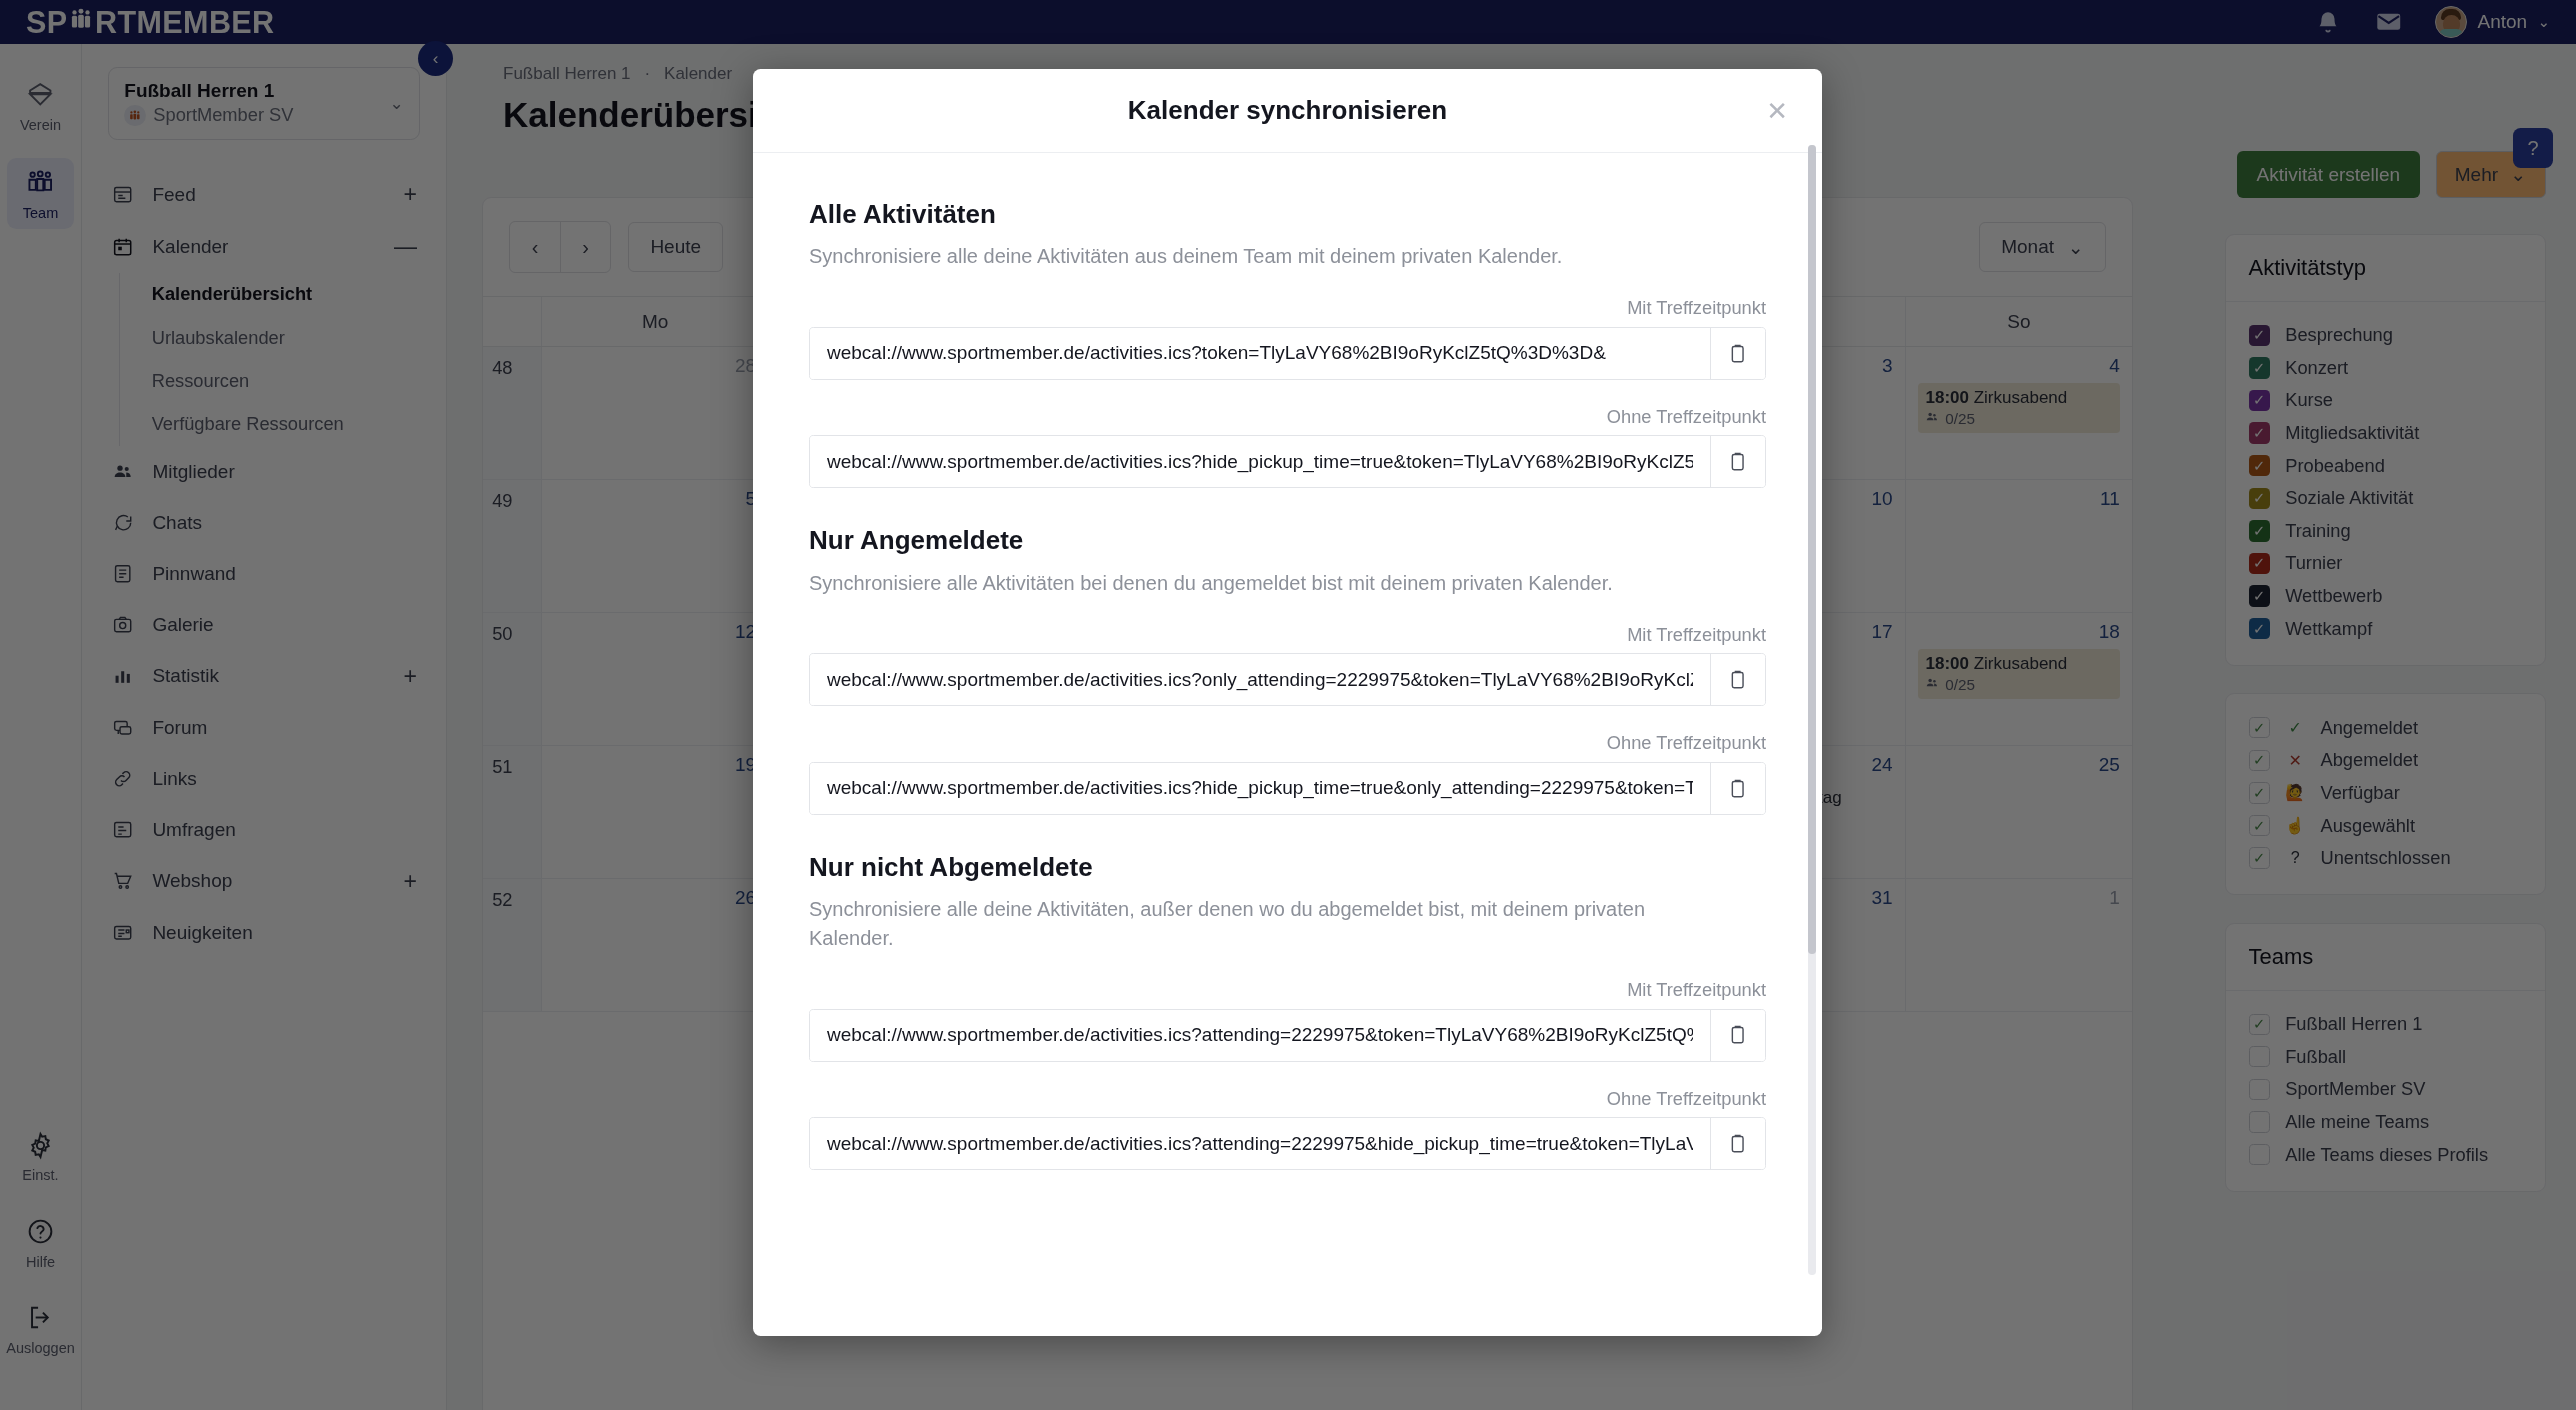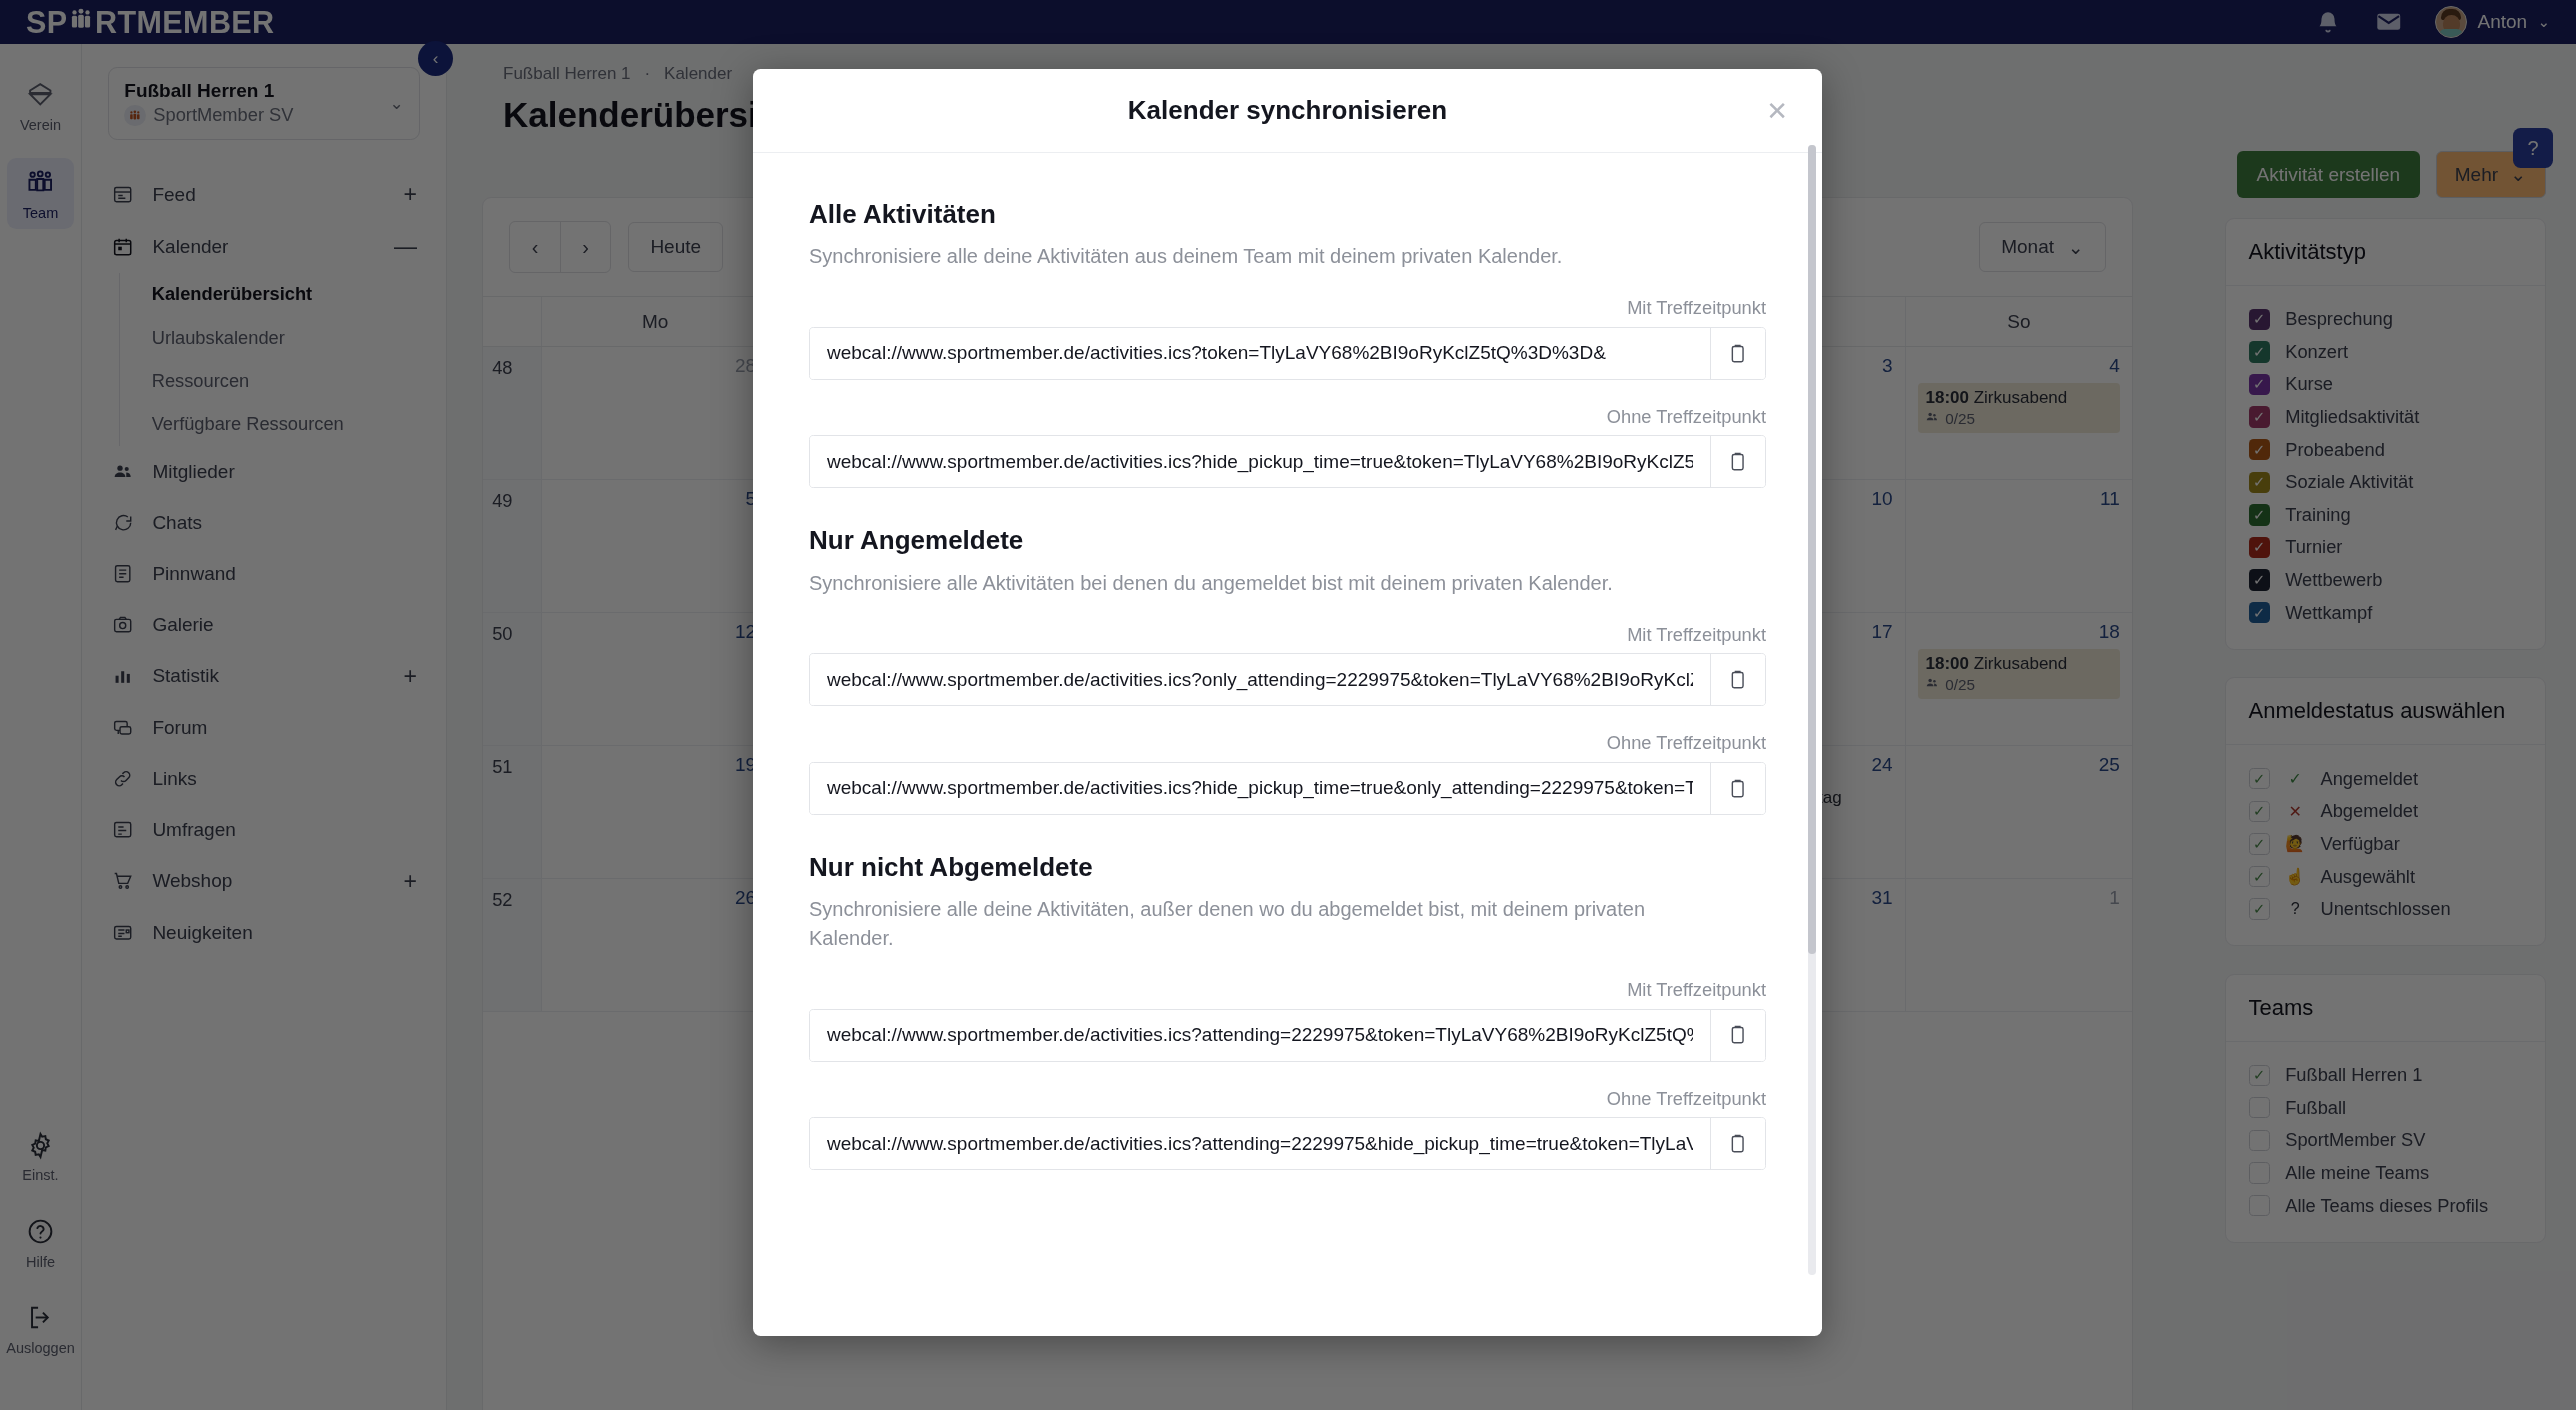--- a/index.html
+++ b/index.html
@@ -132,21 +132,21 @@
   .dnum { position: absolute; top: 7.6px; right: 12.2px; font-size: 19px; color: #2c4a8a; }
   .dnum.muted { color: #9aa0ae; }
   .evt { margin-top: 26px; background: #f0e9d8; border-radius: 3.8px; padding: 5.3px 7.6px; }
   .evt .l1 { font-size: 17px; color: #2b2f3a; }
   .evt .l1 b { font-weight: bold; }
   .evt .l2 { font-size: 15.3px; color: #5d6170; display: flex; gap: 6.1px; align-items: center; margin-top: 2.3px; }
   .evt.holiday { background: transparent; padding: 5.3px 0; }
 
   
   .rightcol { position: absolute; top: 107px; right: 30.5px; width: 321px; z-index: 6; }
-  .btn-row { display: flex; gap: 15.3px; justify-content: flex-end; margin-bottom: 20px; }
+  .btn-row { display: flex; gap: 15.3px; justify-content: flex-end; margin-bottom: 36px; }
   .btn-primary { background: #3f7e3f; color: #ffffff; border-radius: 6.1px; padding: 0 20px; height: 47px; display: flex; align-items: center; font-size: 19px; }
   .btn-outline { border: 0.8px solid #cfd1d8; background: #fdba74; color: #3d4150; border-radius: 6.1px; padding: 0 18.3px; height: 47px; display: flex; align-items: center; gap: 12.2px; font-size: 19px; }
   .panel { background: #fff; border: 0.8px solid #e7e8ec; border-radius: 9.2px; margin-bottom: 27.5px; }
   .panel-h { font-size: 22px; font-weight: normal; color: #14161f; padding: 20px 23px; border-bottom: 0.8px solid #eceef1; }
   .panel-b { padding: 17px 23px 20px; }
   .cbrow { display: flex; align-items: center; gap: 15.3px; padding: 5.3px 0; font-size: 18.3px; color: #3d4150; }
   .cbox { width: 21.4px; height: 21.4px; border-radius: 4.6px; display: flex; align-items: center; justify-content: center; color: #fff; font-size: 14.5px; flex: none; }
   .cbox.plain { border: 0.8px solid #cfd1d8; background: #fff; color: #4a8a4a; }
   .cbox.empty { border: 0.8px solid #cfd1d8; background: #fff; color: transparent; }
   .statico { width: 20px; text-align: center; font-size: 16px; flex: none; }
@@ -711,21 +711,20 @@
                 <span>Wettbewerb</span>
               </div>
             <div class="cbrow">
                 <span class="cbox" style="background:#1f5f9c">✓</span>
                 <span>Wettkampf</span>
               </div>
           </div>
         </div>
 
         <div class="panel">
-          <div class="panel-h">Anmeldestatus auswählen</div>
           <div class="panel-b">
             <div class="cbrow">
                 <span class="cbox plain">✓</span>
                 <span class="statico" style="color:#3f8a46">✓</span>
                 <span>Angemeldet</span>
               </div>
             <div class="cbrow">
                 <span class="cbox plain">✓</span>
                 <span class="statico" style="color:#b03a2e">✕</span>
                 <span>Abgemeldet</span>

